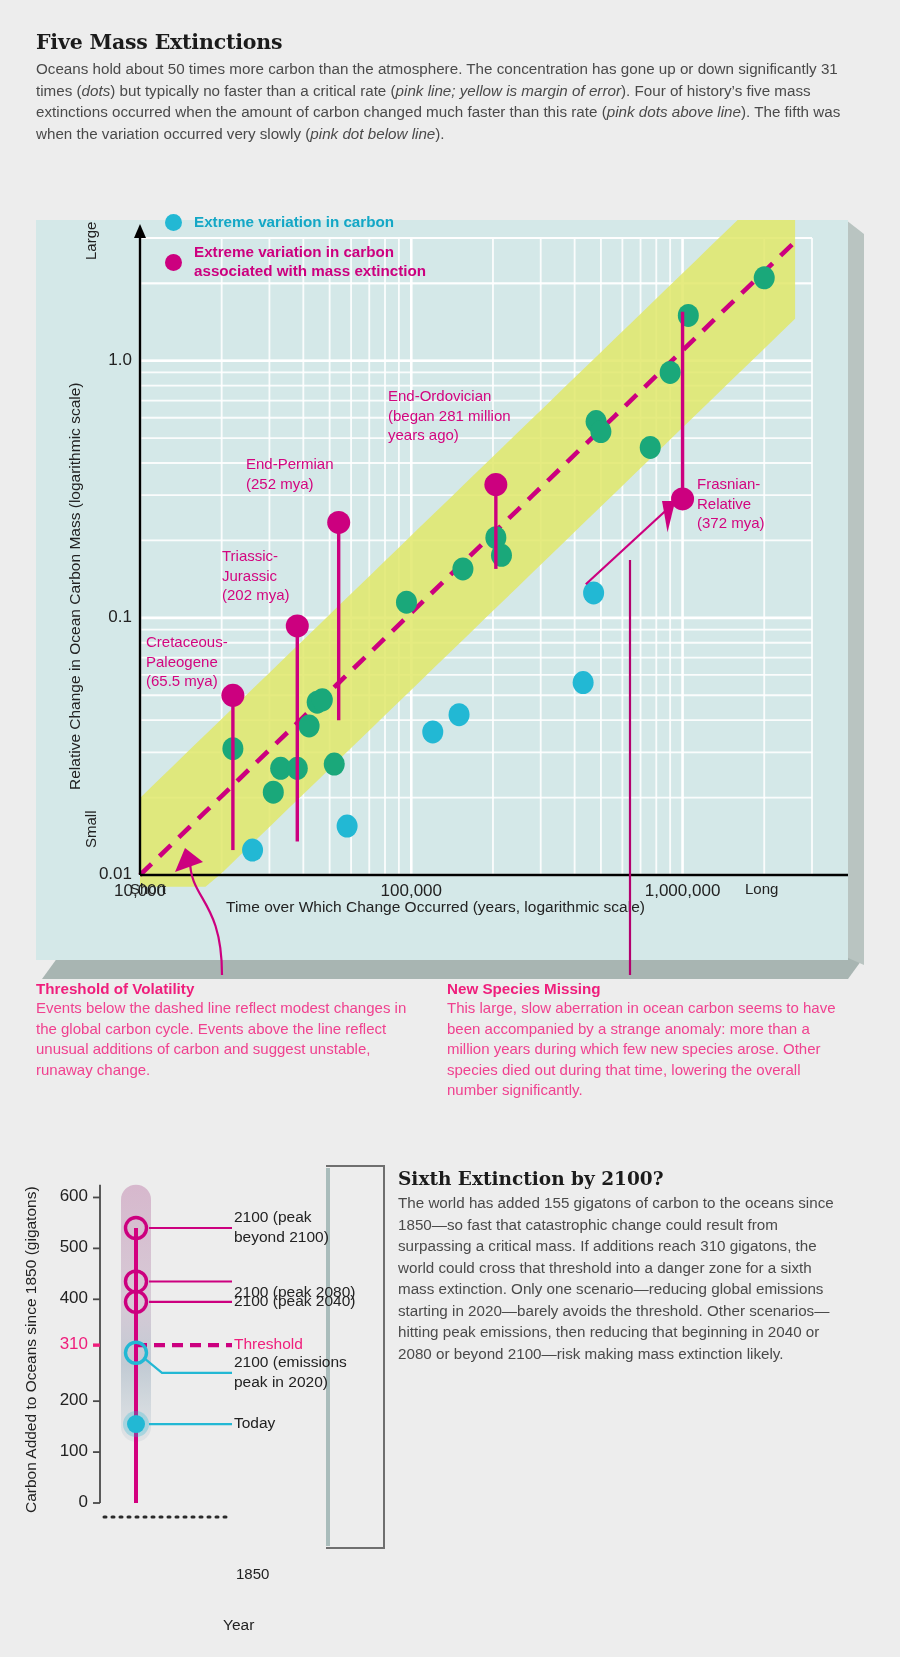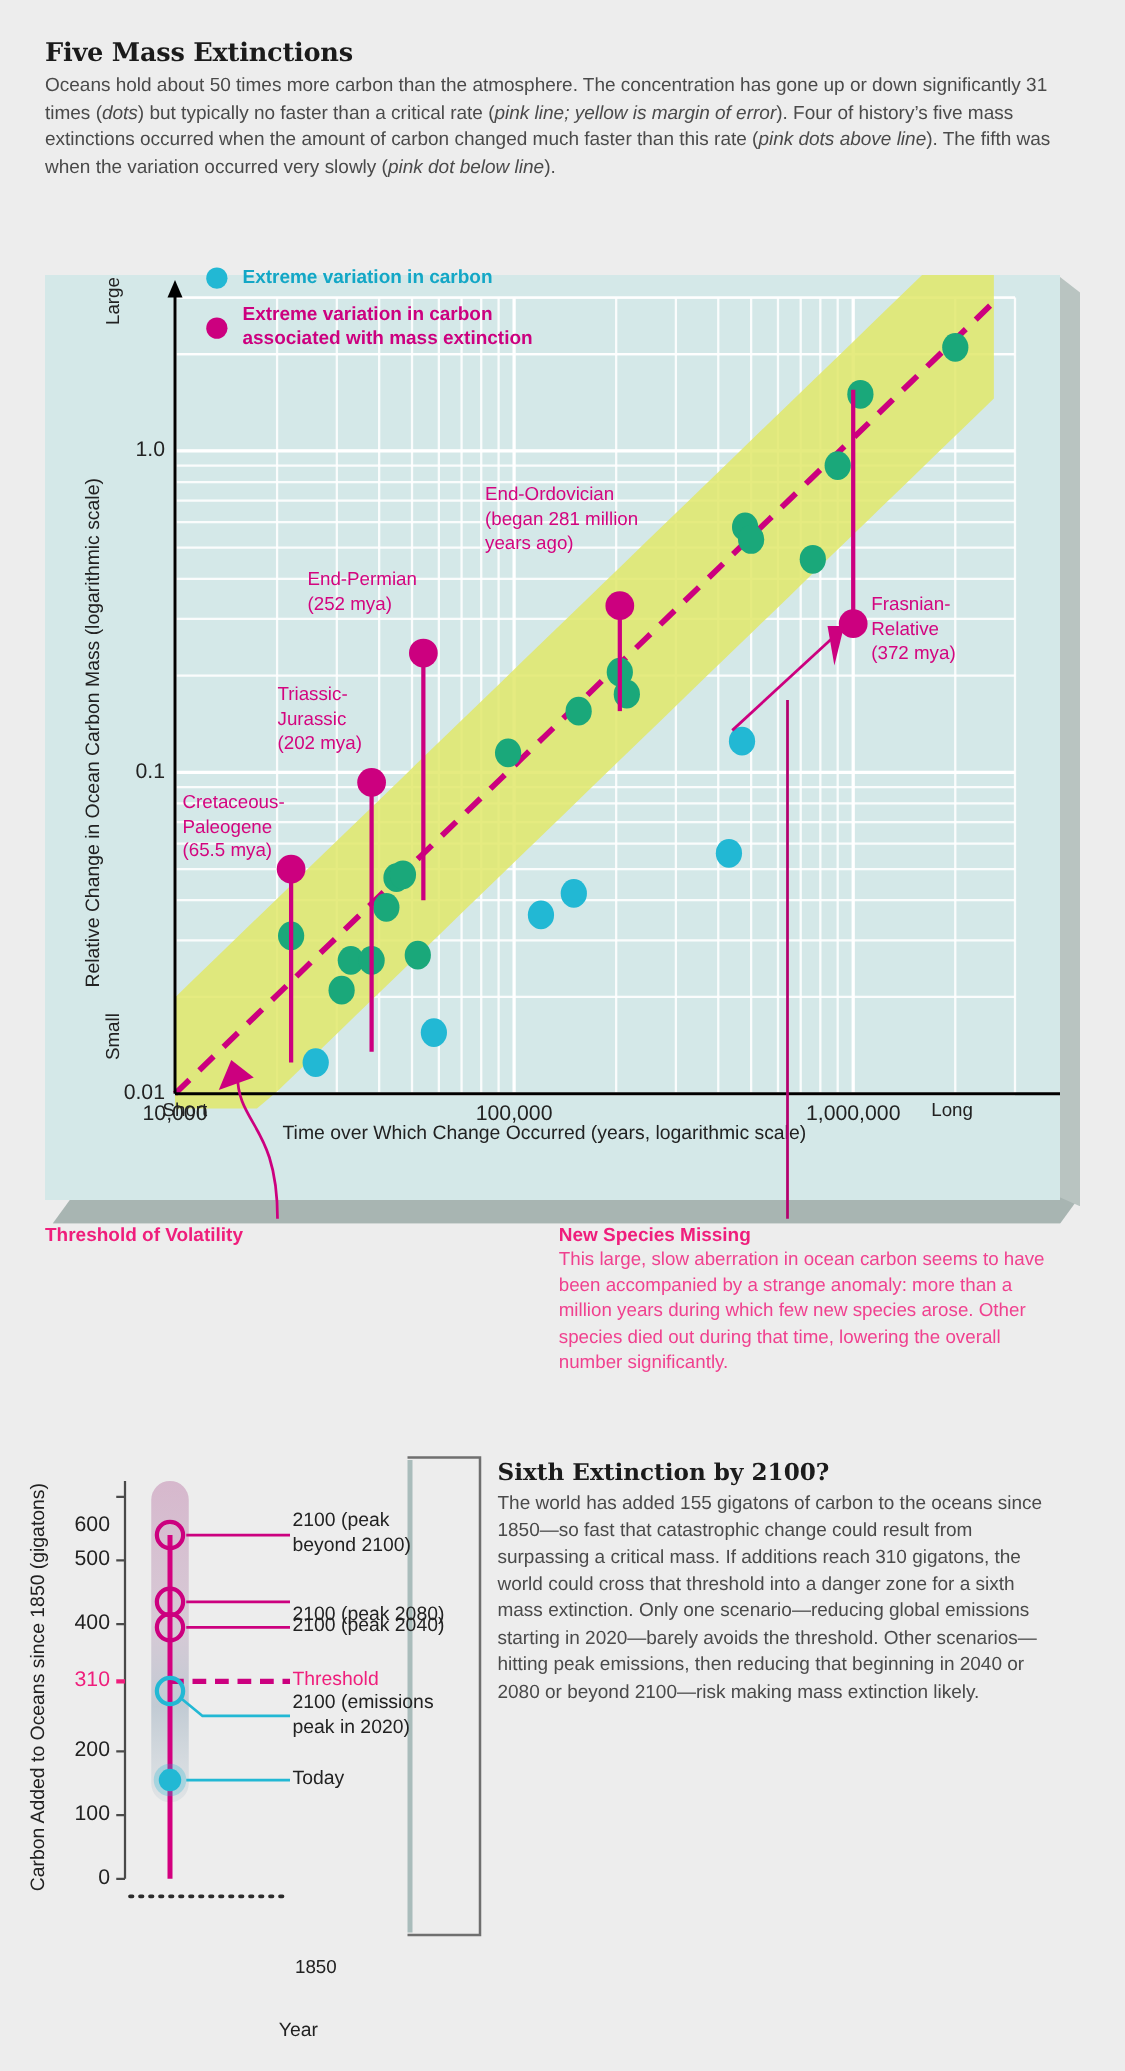--- a/index.html
+++ b/index.html
@@ -220,20 +220,21 @@
     <span class="leg-txt" style="color:#13a7c6">Extreme variation in carbon</span>
   </div>
   <div class="leg-row">
     <span class="leg-dot" style="background:#cc007f"></span>
     <span class="leg-txt" style="color:#cc007f;width:268px">Extreme variation in carbon associated with mass extinction</span>
   </div>
 </div>
 
 <div class="callout" id="callout-1" style="left:36px;top:980px;width:380px;">
   <h3>Threshold of Volatility</h3>
+  <p>Events below the dashed line reflect modest changes in the global carbon cycle. Events above the line reflect unusual additions of carbon and suggest unstable, runaway change.</p>
 </div>
 <div class="callout" id="callout-2" style="left:447px;top:980px;width:400px;">
   <h3>New Species Missing</h3>
   <p>This large, slow aberration in ocean carbon seems to have been accompanied by a strange anomaly: more than a million years during which few new species arose. Other species died out during that time, lowering the overall number significantly.</p>
 </div>
 
 <svg id="bottom-chart" viewBox="0 0 360 400">
     <defs>
       <linearGradient id="cyl" x1="0" y1="0" x2="0" y2="1">
         <stop offset="0%" stop-color="#cfa6c2" stop-opacity="0.75"></stop>
@@ -301,21 +302,21 @@
 <div class="plabel" style="left: 697px; top: 474px; width: 110px;">
     <div>Frasnian-</div>
     <div>Relative</div>
     <div>(372 mya)</div>
   </div>
 <svg viewBox="0 0 900 1100" style="position: absolute; left: 0px; top: 0px; width: 900px; height: 1100px; overflow: visible; pointer-events: none;">
     <path d="M 190 860 C 190 900, 222 900, 222 975" stroke="#cc007f" stroke-width="2.2" fill="none"></path>
     <polygon points="185 848 203 862 175 872" fill="#cc007f"></polygon>
     <line x1="630" y1="560" x2="630" y2="975" stroke="#b3006e" stroke-width="2.2"></line>
   </svg>
-<div class="bt-ytick" style="left: 30px; width: 58px; top: 1186.46px; margin-top: 24px;">600</div>
+<div class="bt-ytick" style="left: 30px; width: 58px; top: 1186.46px;">600</div>
 <div class="bt-ytick" style="left: 30px; width: 58px; top: 1237.38px;">500</div>
 <div class="bt-ytick" style="left: 30px; width: 58px; top: 1288.31px;">400</div>
 <div class="bt-ytick hl" style="left: 30px; width: 58px; top: 1334.14px;">310</div>
 <div class="bt-ytick" style="left: 30px; width: 58px; top: 1390.15px;">200</div>
 <div class="bt-ytick" style="left: 30px; width: 58px; top: 1441.08px;">100</div>
 <div class="bt-ytick" style="left: 30px; width: 58px; top: 1492px;">0</div>
 <div class="bt-note" style="left: 234px; top: 1207.02px;">
     <div>2100 (peak</div>
     <div>beyond 2100)</div>
   </div>

